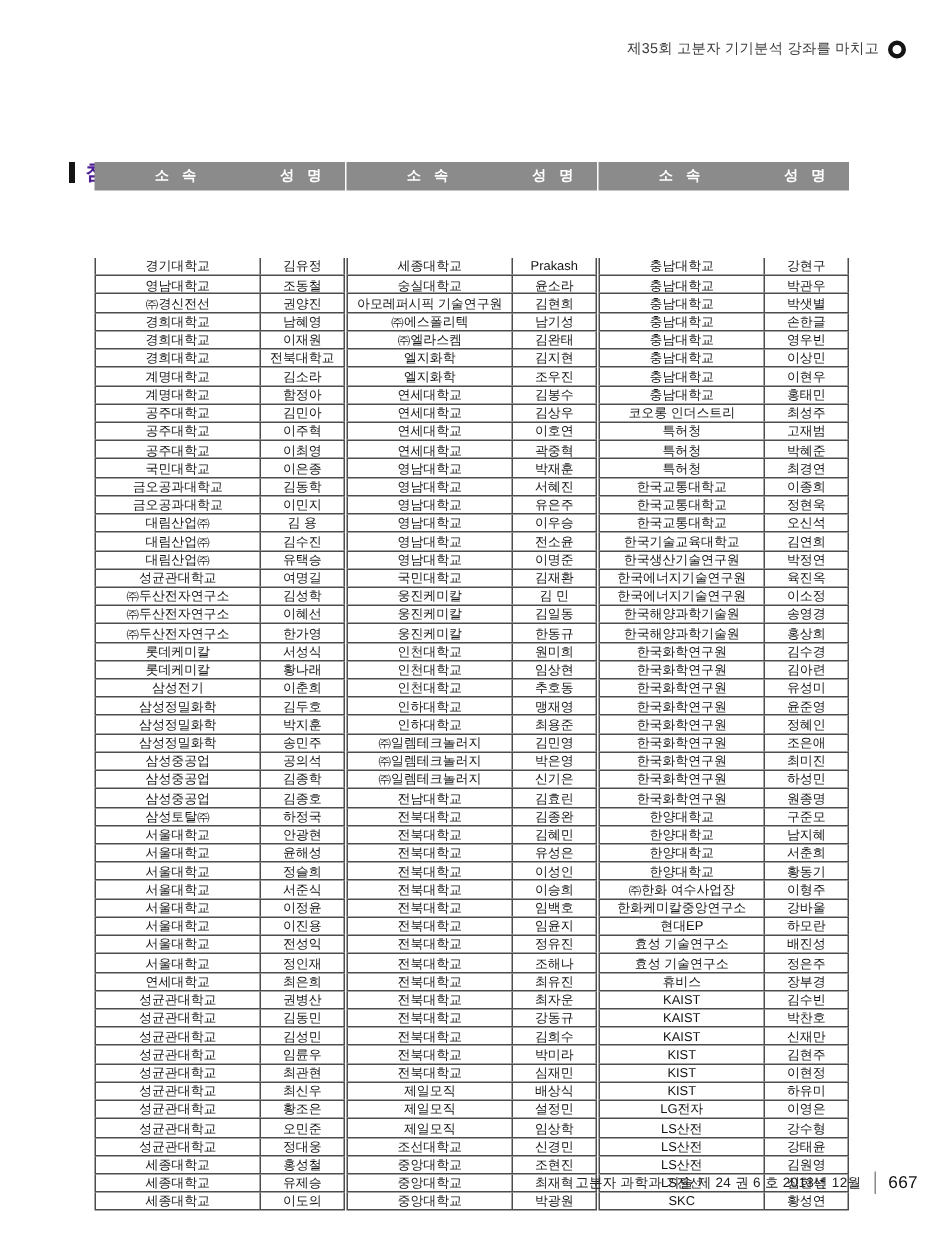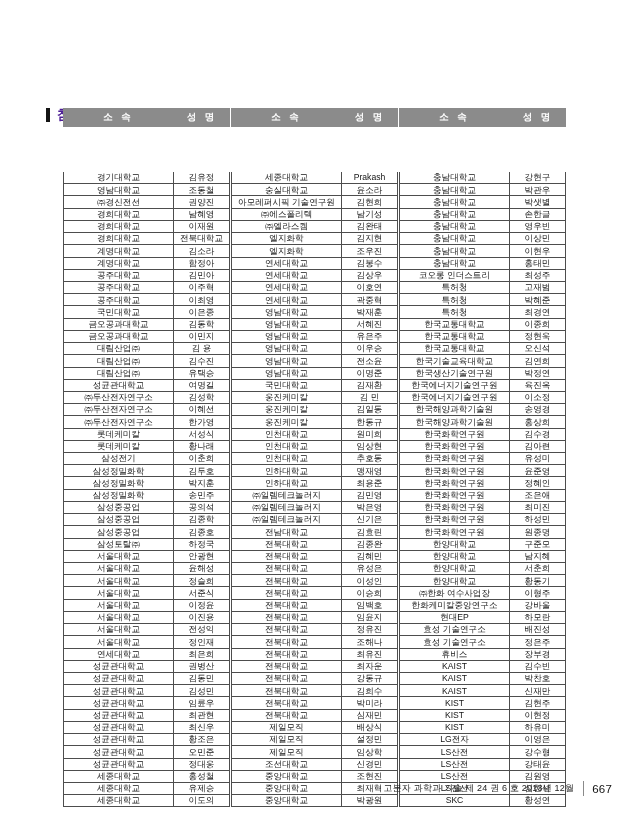--- a/index.html
+++ b/index.html
@@ -59,20 +59,24 @@
     font-size:9px;color:#222;letter-spacing:0.2px;margin-left:44px;
   }
   .footer .divider{width:1px;height:15px;background:#8a8a8a;margin:0 8px 0 9px;}
   .footer .pg{font-weight:normal;font-size:11.5px;color:#111;}
 </style>
 </head>
 <body>
 
 <div class="page">
 
+  <div class="header-note">
+    <span>제35회 고분자 기기분석 강좌를 마치고</span>
+    <span class="ring"></span>
+  </div>
 
   <div class="section-title">
     <span class="title-bar"></span>
     <span>참가자 명단(총 156명)</span>
   </div>
 
   <div class="table-wrap">
 
     <div class="group">
       <div class="thead">

